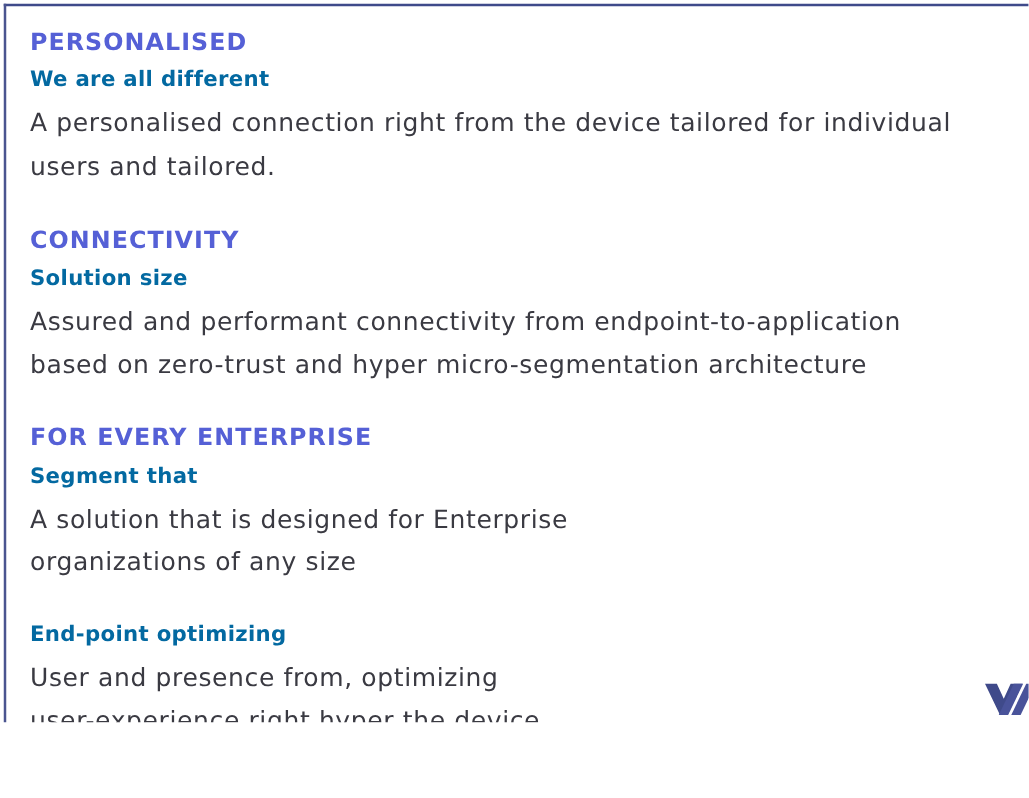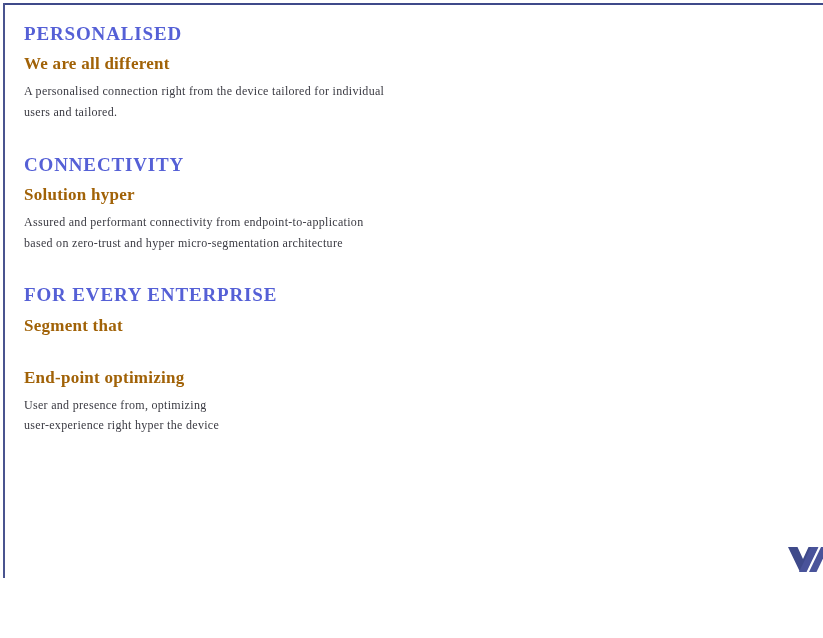--- a/index.html
+++ b/index.html
@@ -11,21 +11,20 @@
   body {
     font-family: "DejaVu Sans", "Liberation Sans", sans-serif;
   }
   .slide {
     position: relative;
     width: 823px;
     height: 578px;
     box-sizing: border-box;
     background: #ffffff;
     overflow: hidden;
-    font-family: Liberation Serif, serif;
   }
   
   .edge-top {
     position: absolute;
     left: 3px;
     top: 3px;
     width: 820px;
     height: 2px;
     background: #3f4a8a;
   }
@@ -55,26 +54,26 @@
     letter-spacing: 0.045em;
     color: #5560d6;
     line-height: 1.28;
     margin: 0 0 7px 0;
     text-transform: uppercase;
   }
   .subhead {
     font-size: 17px;
     font-weight: bold;
     letter-spacing: 0.015em;
-    color: #a16207;
+    color: #0369a1;
     line-height: 1.3;
     margin: 0 0 6px 0;
   }
   .body-text {
-    font-size: 12px;
+    font-size: 20px;
     font-weight: normal;
     letter-spacing: 0.025em;
     color: #3a3a42;
     line-height: 1.72;
     margin: 0;
   }
   .body-text .line {
     display: block;
     white-space: nowrap;
   }
@@ -105,30 +104,34 @@
       <div class="kicker">PERSONALISED</div>
       <div class="subhead">We are all different</div>
       <div class="body-text">
         <span class="line">A personalised connection right from the device tailored for individual</span>
         <span class="line">users and tailored.</span>
       </div>
     </div>
 
     <div class="block">
       <div class="kicker">CONNECTIVITY</div>
-      <div class="subhead">Solution hyper</div>
+      <div class="subhead">Solution size</div>
       <div class="body-text">
         <span class="line">Assured and performant connectivity from endpoint-to-application</span>
         <span class="line">based on zero-trust and hyper micro-segmentation architecture</span>
       </div>
     </div>
 
     <div class="block">
       <div class="kicker">FOR EVERY ENTERPRISE</div>
       <div class="subhead">Segment that</div>
+      <div class="body-text">
+        <span class="line">A solution that is designed for Enterprise</span>
+        <span class="line">organizations of any size</span>
+      </div>
     </div>
 
     <div class="block">
       <div class="subhead">End-point optimizing</div>
       <div class="body-text">
         <span class="line">User and presence from, optimizing</span>
         <span class="line">user-experience right hyper the device</span>
       </div>
     </div>
 

